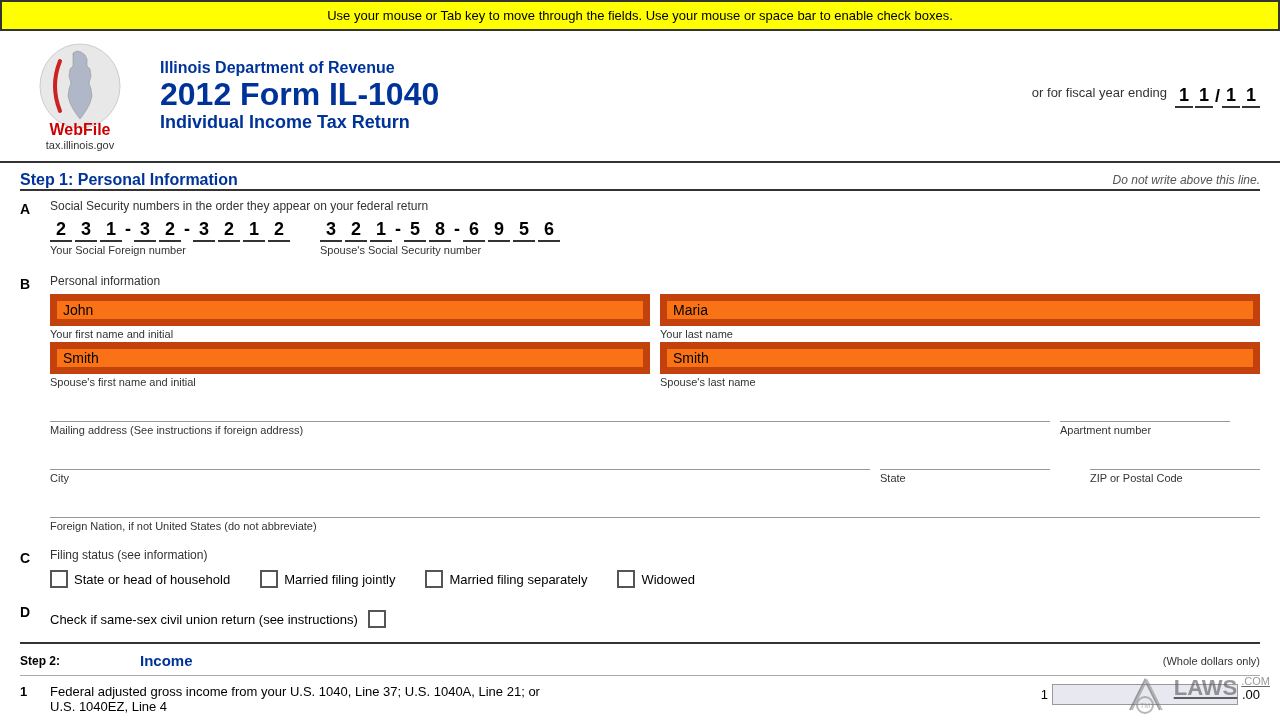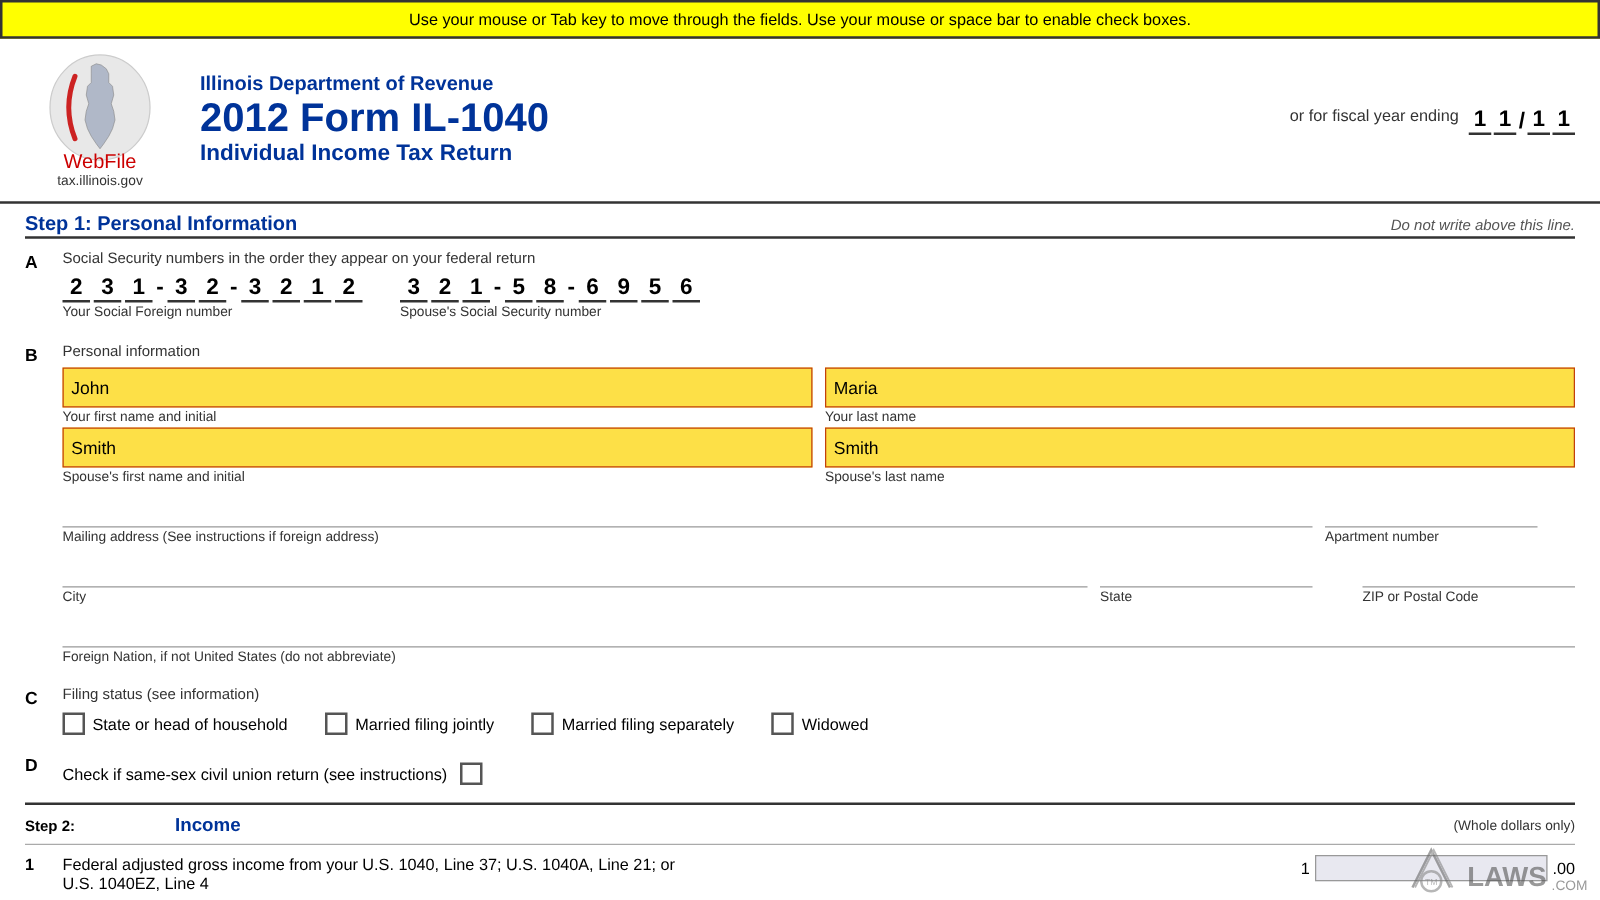--- a/index.html
+++ b/index.html
@@ -24,21 +24,21 @@
     }
     .logo-area {
       display: flex;
       flex-direction: column;
       align-items: center;
       margin-right: 20px;
       min-width: 120px;
     }
     .webfile-text {
       color: #cc0000;
-      font-weight: normal;
+      font-weight: bold;
       font-size: 16px;
       margin-top: -10px;
     }
     .tax-url {
       font-size: 11px;
       color: #333;
     }
     .header-title {
       flex: 1;
     }
@@ -169,22 +169,22 @@
       display: flex;
       gap: 10px;
       margin-bottom: 2px;
     }
     .field-group {
       flex: 1;
       display: flex;
       flex-direction: column;
     }
     .field-input {
-      border: 1px solid #c2410c;
-      background: #fde047;
+      border: 7px solid #c2410c;
+      background: #f97316;
       padding: 4px 6px;
       font-size: 14px;
       width: 100%;
       height: 32px;
     }
     .field-input-white {
       border: none;
       border-bottom: 1px solid #999;
       background: #fff;
       padding: 4px 6px;
@@ -486,21 +486,21 @@
       Federal adjusted gross income from your U.S. 1040, Line 37; U.S. 1040A, Line 21; or<br>U.S. 1040EZ, Line 4
     </div>
     <div class="income-value">
       <span>1</span>
       <input type="text" class="income-box" value="" style="">.00
     </div>
   </div>
 
 </div>
 
-<div style="position:fixed;bottom:5px;right:10px;opacity:0.6;display:flex;align-items:flex-end;gap:4px;">
+<div style="position:fixed;bottom:5px;right:10px;opacity:0.6;display:flex;align-items:flex-start;gap:4px;text-decoration:underline;">
   <svg width="50" height="40" viewBox="0 0 50 40">
     <path d="M10,35 L25,5 L40,35" fill="none" stroke="#666" stroke-width="2"></path>
     <path d="M10,35 L25,5 L40,35" fill="none" stroke="#888" stroke-width="1.5" transform="translate(2,0)"></path>
     <circle cx="25" cy="30" r="8" fill="none" stroke="#888" stroke-width="2"></circle>
     <text x="25" y="33" font-size="7" text-anchor="middle" fill="#888">TM</text>
   </svg>
   <span style="font-size:22px;font-weight:bold;color:#555;">LAWS</span>
   <span style="font-size:11px;color:#555;">.COM</span>
 </div>
 

